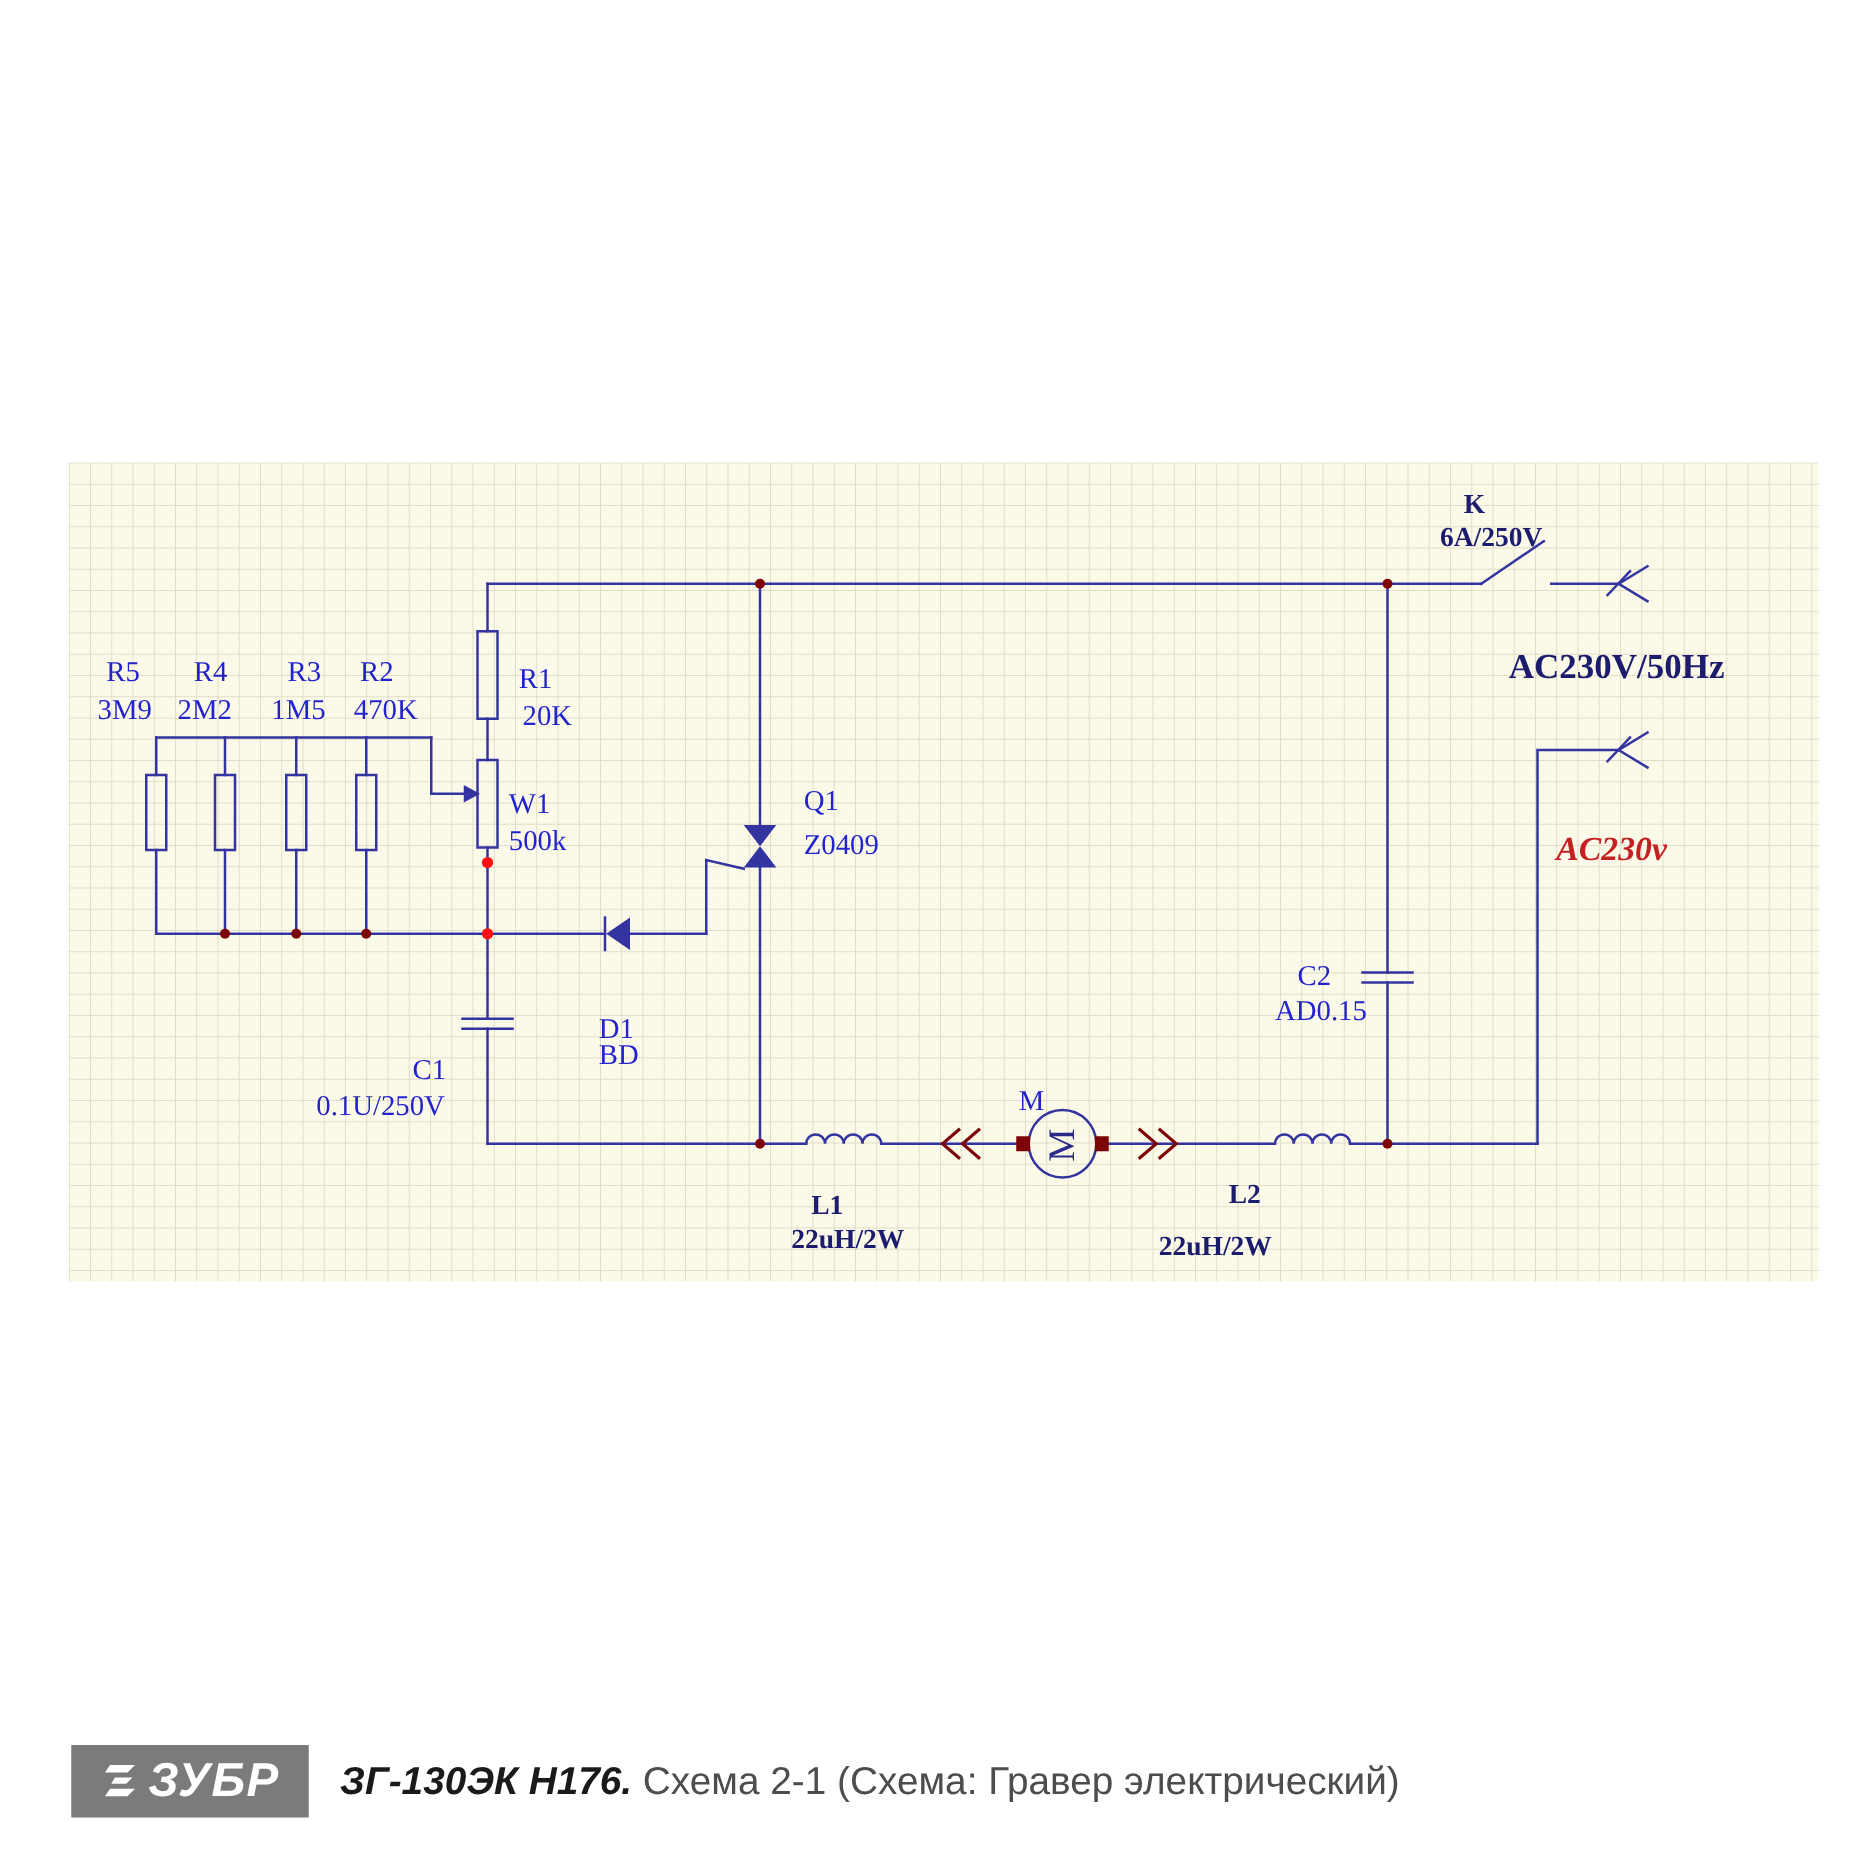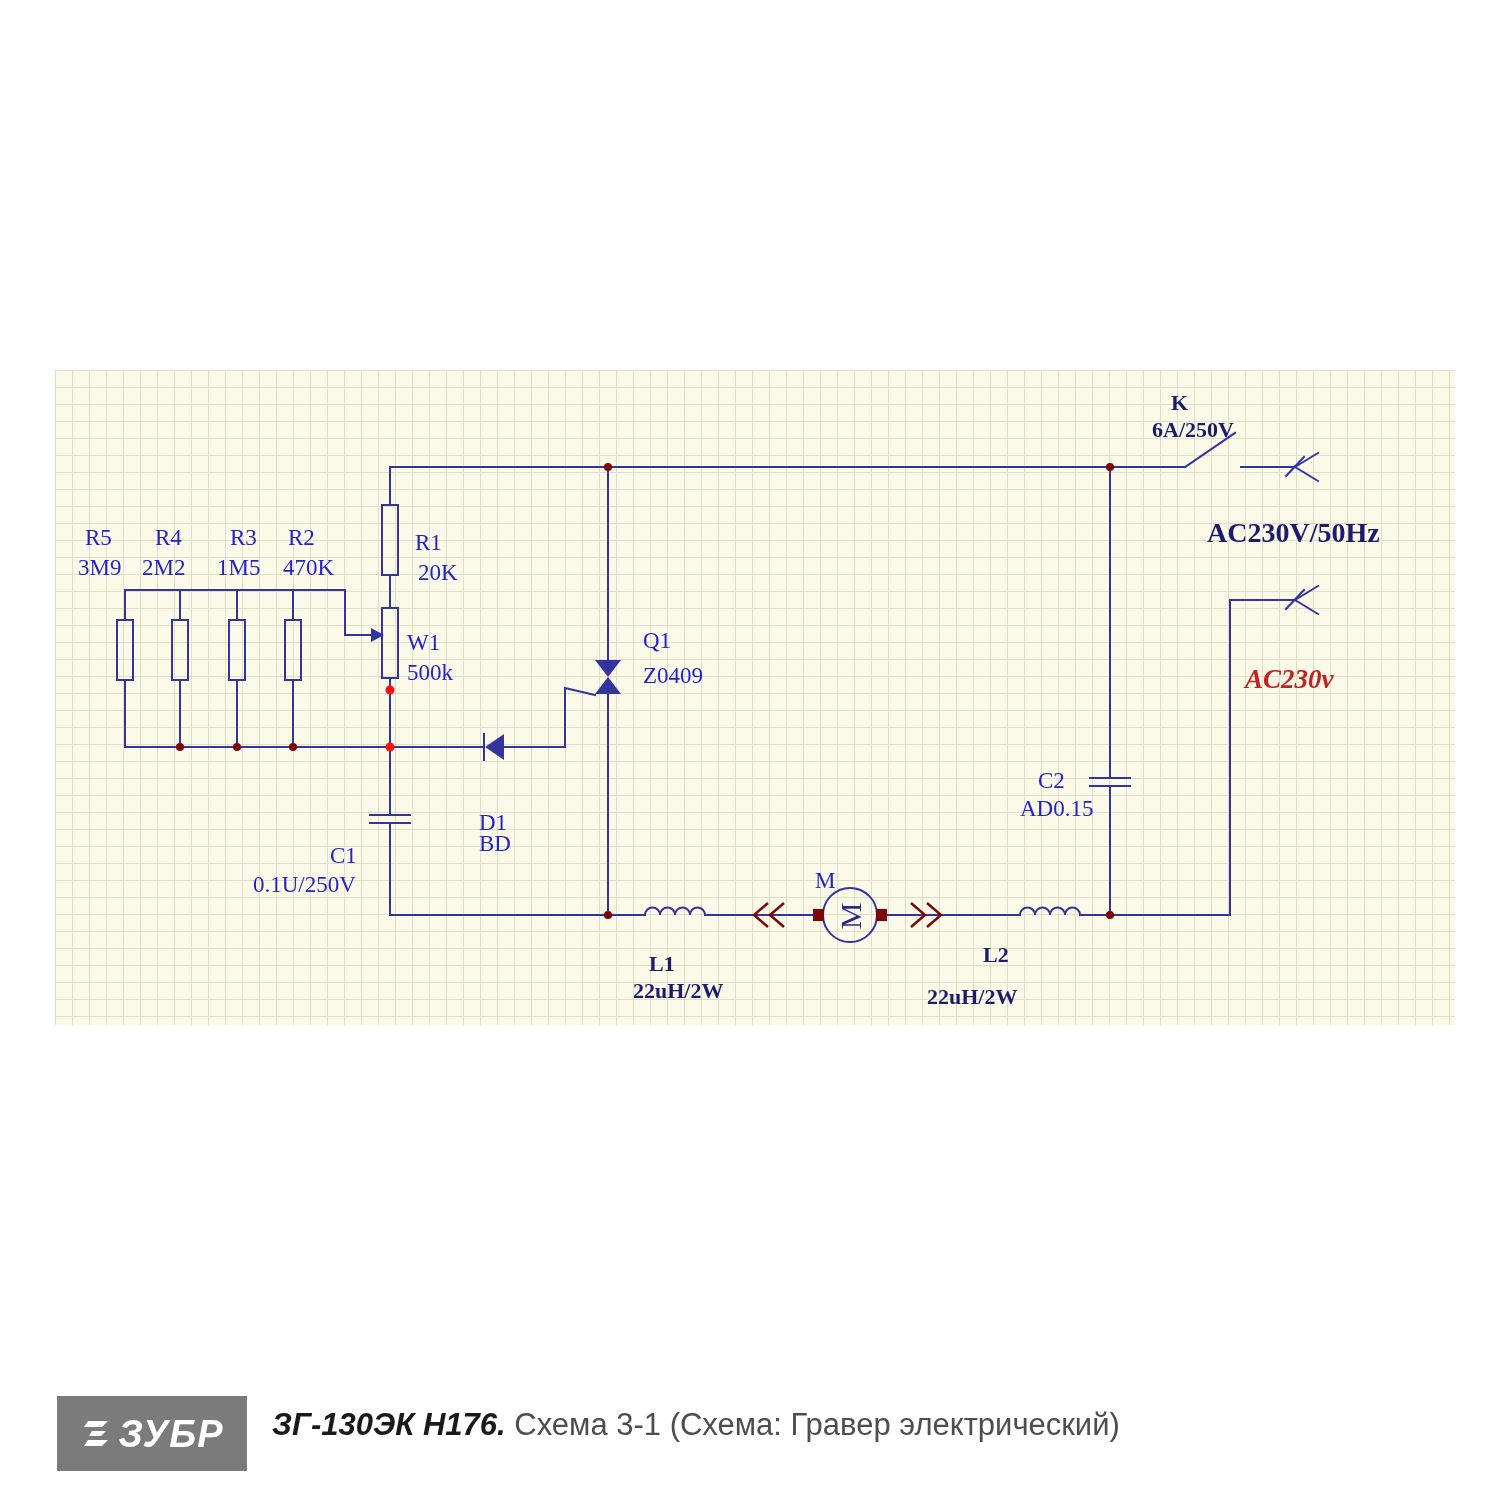--- a/index.html
+++ b/index.html
@@ -22,21 +22,21 @@
   .dotm { fill:#7d0505; stroke:none; }
   .dotr { fill:#ff1010; stroke:none; }
   .chev { stroke:#7d0505; stroke-width:2.5; fill:none; stroke-linejoin:miter; }
   .brush { fill:#7d0505; stroke:none; }
   .lbl  { font-family:"Liberation Serif", serif; font-size:23px; fill:#2323cd; }
   .lblb { font-family:"Liberation Serif", serif; font-size:22px; font-weight:bold; fill:#1c1c6e; }
   .mains-lbl { font-family:"Liberation Serif", serif; font-size:28px; font-weight:bold; fill:#1c1c6e; }
   .red-lbl { font-family:"Liberation Serif", serif; font-size:27px; font-style:italic; font-weight:bold; fill:#c32222; }
   .motor-letter { font-family:"Liberation Serif", serif; font-size:30px; fill:#2a2a8a; }
   .footer-logo {
-    position:absolute; left:57px; top:1396px; width:190px; height:75px;
+    position:absolute; left:57px; top:1396px; width:190px; height:58px;
     background:#7b7b7b; color:#ffffff; display:flex; align-items:center;
     justify-content:center; gap:8px;
   }
   .logo-text {
     font-family:"Liberation Sans", sans-serif; font-weight:bold; font-style:italic;
     font-size:38px; letter-spacing:1px; line-height:1;
   }
   .footer-title { position:absolute; left:272px; top:1407px; font-size:31px; white-space:nowrap; }
   .title-bold { font-weight:bold; color:#1a1a1a;font-style:italic; }
   .title-rest { color:#4d4d4d; }
@@ -202,14 +202,14 @@
         <path d="M7 4 H27 L21 10 H3 Z"></path>
         <path d="M11 14 H25 L20 19 H8 Z"></path>
         <path d="M7 23 H27 L21 29 H3 Z"></path>
       </g>
     </svg>
   </span>
   <span class="logo-text">ЗУБР</span>
 </div>
 
 <div class="footer-title">
-  <span class="title-bold">ЗГ-130ЭК Н176.</span><span class="title-rest"> Схема 3-1 (Схема: Гравер электрический)</span>
+  <span class="title-bold">ЗГ-130ЭК Н176.</span><span class="title-rest"> Схема 2-1 (Схема: Гравер электрический)</span>
 </div>
 
 </body></html>

